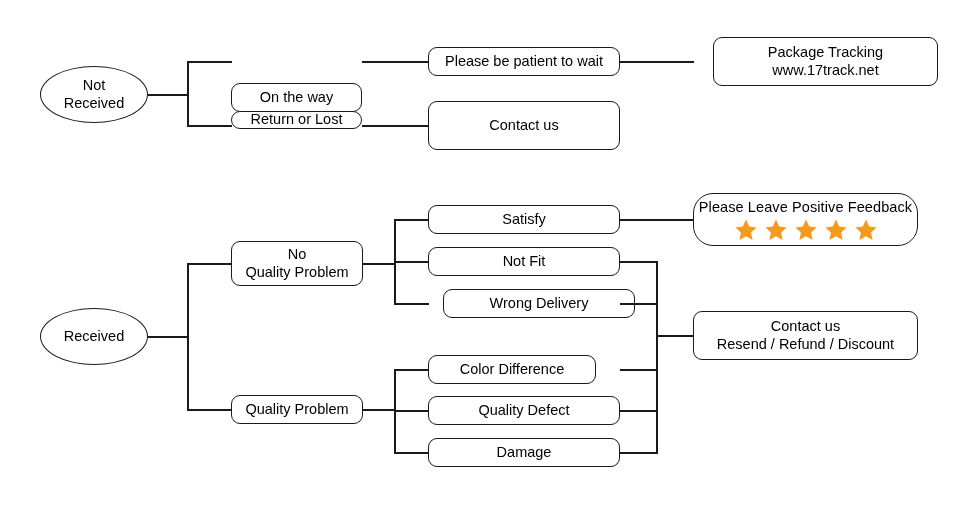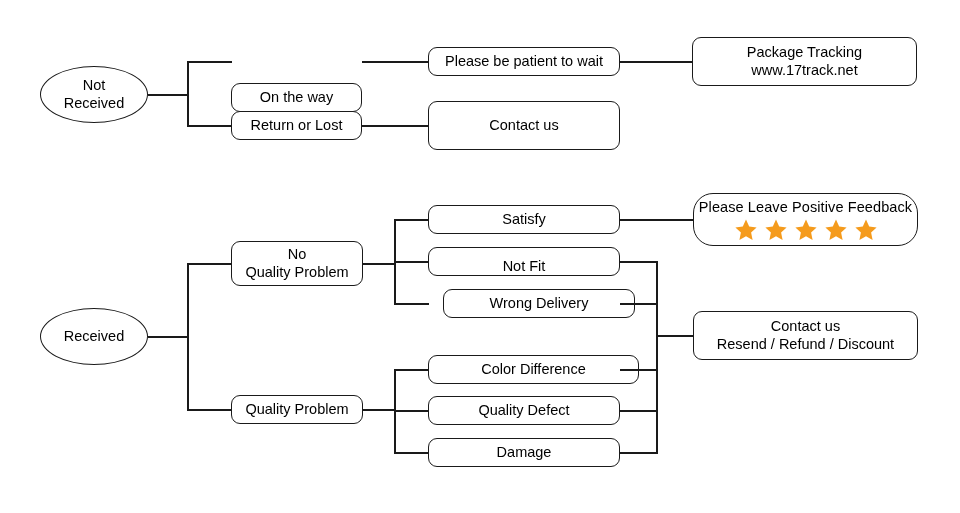--- a/index.html
+++ b/index.html
@@ -87,39 +87,39 @@
   <div class="conn v" style="left:187px; top:61px; height:65px;"></div>
 
   <div class="conn h" style="left:187px; top:61px; width:45px;"></div>
 
   <div class="conn h" style="left:187px; top:125px; width:45px;"></div>
 
   <div class="node rounded" style="left:231px; top:47px; width:131px; height:29px; font-size:14.5px;margin-top:36px;">
     <span>On the way</span>
   </div>
 
-  <div class="node rounded" style="left:231px; top:111px; width:131px; height:29px; font-size:14.5px;">
+  <div class="node rounded" style="left:231px; top:111px; width:131px; height:18px; font-size:14.5px;">
     <span>Return or Lost</span>
   </div>
 
   <div class="conn h" style="left:362px; top:61px; width:67px;"></div>
 
   <div class="conn h" style="left:362px; top:125px; width:67px;"></div>
 
   <div class="node rounded" style="left:428px; top:47px; width:192px; height:29px; font-size:14.5px;">
     <span>Please be patient to wait</span>
   </div>
 
   <div class="node rounded" style="left:428px; top:101px; width:192px; height:49px; font-size:14.5px;">
     <span class="line1">Contact us</span>
   </div>
 
   <div class="conn h" style="left:620px; top:61px; width:74px;"></div>
 
-  <div class="node rounded" style="left:692px; top:37px; width:225px; height:49px; font-size:14.5px;">
+  <div class="node rounded" style="left:713px; top:37px; width:225px; height:49px; font-size:14.5px;">
     <span class="line1">Package Tracking</span>
     <span class="line2">www.17track.net</span>
   </div>
 
   <div class="node ellipse" style="left:40px; top:308px; width:108px; height:57px; font-size:14.5px;">
     <span>Received</span>
   </div>
 
   <div class="conn h" style="left:148px; top:336px; width:40px;"></div>
   <div class="conn v" style="left:187px; top:263px; height:147px;"></div>
@@ -143,28 +143,28 @@
 
   <div class="conn h" style="left:363px; top:409px; width:32px;"></div>
   <div class="conn v" style="left:394px; top:369px; height:84px;"></div>
   <div class="conn h" style="left:394px; top:369px; width:35px;"></div>
   <div class="conn h" style="left:394px; top:410px; width:35px;"></div>
   <div class="conn h" style="left:394px; top:452px; width:35px;"></div>
 
   <div class="node rounded" style="left:428px; top:205px; width:192px; height:29px; font-size:14.5px;">
     <span>Satisfy</span>
   </div>
-  <div class="node rounded" style="left:428px; top:247px; width:192px; height:29px; font-size:14.5px;justify-content:flex-end;">
+  <div class="node rounded" style="left:428px; top:247px; width:192px; height:29px; font-size:14.5px;">
     <span>Not Fit</span>
   </div>
   <div class="node rounded" style="left:428px; top:289px; width:192px; height:29px; font-size:14.5px;margin-left:15px;">
     <span>Wrong Delivery</span>
   </div>
 
-  <div class="node rounded" style="left:428px; top:355px; width:211px; height:29px; font-size:14.5px;">
+  <div class="node rounded" style="left:428px; top:355px; width:168px; height:29px; font-size:14.5px;">
     <span>Color Difference</span>
   </div>
   <div class="node rounded" style="left:428px; top:396px; width:192px; height:29px; font-size:14.5px;">
     <span>Quality Defect</span>
   </div>
   <div class="node rounded" style="left:428px; top:438px; width:192px; height:29px; font-size:14.5px;">
     <span>Damage</span>
   </div>
 
   <div class="conn h" style="left:620px; top:219px; width:74px;"></div>

